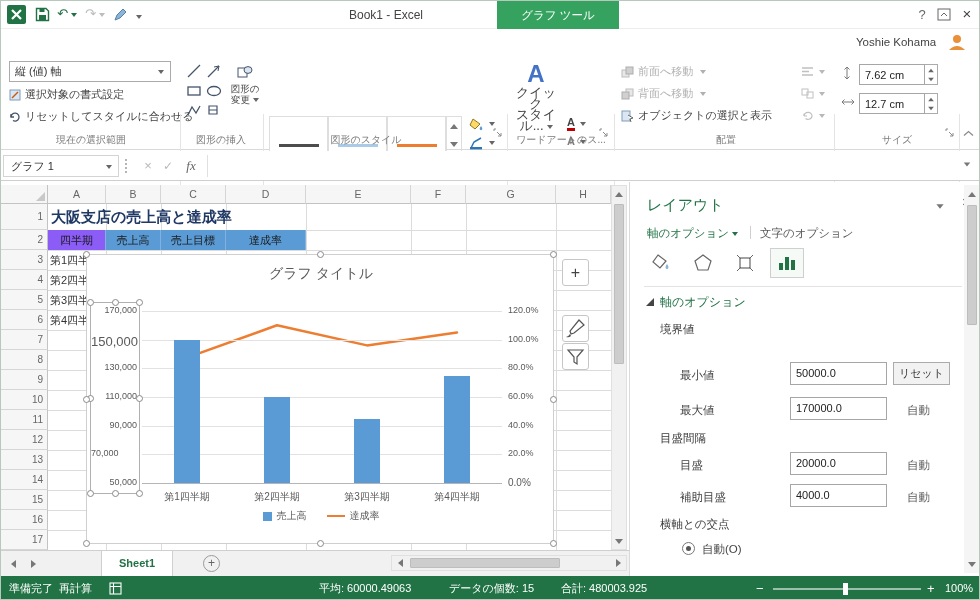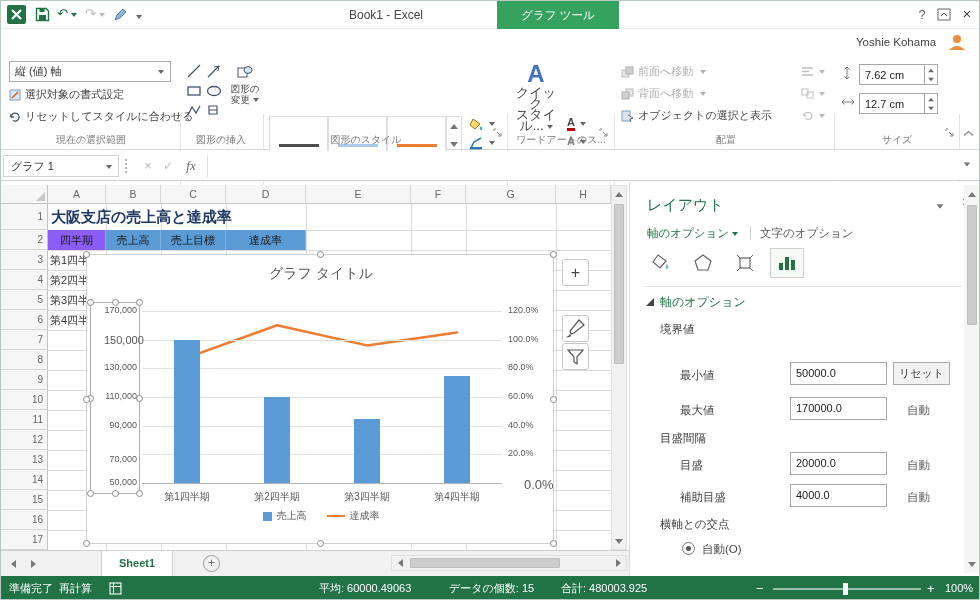--- a/index.html
+++ b/index.html
@@ -421,37 +421,37 @@
       <div class="handle" style="right:-4px;top:-4px"></div>
     <div class="handle" style="left:-4px;top:141px"></div>
       <div class="handle" style="right:-4px;top:141px"></div>
     <div class="handle" style="left:-4px;bottom:-4px"></div>
       <div class="handle" style="left:230px;bottom:-4px"></div>
       <div class="handle" style="right:-4px;bottom:-4px"></div>
   <div class="abs" style="left: 55px; top: 56px; width: 360px; height: 1px; background: rgb(226, 226, 226);"></div>
       <div class="abs" style="left: 4px; top: 50px; width: 46px; text-align: right; font-size: 9px; color: rgb(89, 89, 89);">170,000</div>
       <div class="abs" style="left: 421px; top: 50px; width: 46px; font-size: 9px; color: rgb(89, 89, 89);">120.0%</div>
       <div class="abs" style="left: 55px; top: 84.6667px; width: 360px; height: 1px; background: rgb(226, 226, 226);"></div>
-      <div class="abs" style="left: 17px; top: 78.6667px; width: 46px; text-align: left; font-size: 11px; color: rgb(89, 89, 89);">150,000</div>
+      <div class="abs" style="left: 4px; top: 78.6667px; width: 46px; text-align: left; font-size: 13px; color: rgb(89, 89, 89);">150,000</div>
       <div class="abs" style="left: 421px; top: 78.6667px; width: 46px; font-size: 9px; color: rgb(89, 89, 89);">100.0%</div>
       <div class="abs" style="left: 55px; top: 113.333px; width: 360px; height: 1px; background: rgb(226, 226, 226);"></div>
       <div class="abs" style="left: 4px; top: 107.333px; width: 46px; text-align: right; font-size: 9px; color: rgb(89, 89, 89);">130,000</div>
       <div class="abs" style="left: 421px; top: 107.333px; width: 46px; font-size: 9px; color: rgb(89, 89, 89);">80.0%</div>
       <div class="abs" style="left: 55px; top: 142px; width: 360px; height: 1px; background: rgb(226, 226, 226);"></div>
       <div class="abs" style="left: 4px; top: 136px; width: 46px; text-align: right; font-size: 9px; color: rgb(89, 89, 89);">110,000</div>
       <div class="abs" style="left: 421px; top: 136px; width: 46px; font-size: 9px; color: rgb(89, 89, 89);">60.0%</div>
       <div class="abs" style="left: 55px; top: 170.667px; width: 360px; height: 1px; background: rgb(226, 226, 226);"></div>
       <div class="abs" style="left: 4px; top: 164.667px; width: 46px; text-align: right; font-size: 9px; color: rgb(89, 89, 89);">90,000</div>
       <div class="abs" style="left: 421px; top: 164.667px; width: 46px; font-size: 9px; color: rgb(89, 89, 89);">40.0%</div>
       <div class="abs" style="left: 55px; top: 199.333px; width: 360px; height: 1px; background: rgb(226, 226, 226);"></div>
-      <div class="abs" style="left: 4px; top: 199px; width: 46px; text-align: right; font-size: 9px; color: rgb(89, 89, 89);">70,000</div>
+      <div class="abs" style="left: 4px; top: 193px; width: 46px; text-align: left; font-size: 9px; color: rgb(89, 89, 89);">70,000</div>
       <div class="abs" style="left: 421px; top: 193.333px; width: 46px; font-size: 9px; color: rgb(89, 89, 89);">20.0%</div>
       <div class="abs" style="left: 55px; top: 228px; width: 360px; height: 1px; background: rgb(226, 226, 226);"></div>
       <div class="abs" style="left: 4px; top: 222px; width: 46px; text-align: right; font-size: 9px; color: rgb(89, 89, 89);">50,000</div>
-      <div class="abs" style="left: 421px; top: 222px; width: 46px; font-size: 13px; color: rgb(89, 89, 89); margin-left: 16px;">0.0%</div>
+      <div class="abs" style="left: 421px; top: 222px; width: 46px; font-size: 10px; color: rgb(89, 89, 89);">0.0%</div>
       <div class="abs" style="left: 55px; top: 228px; width: 360px; height: 1px; background: rgb(181, 181, 181);"></div>
       <div class="abs" style="left: 87px; top: 84.6667px; width: 26px; height: 143.333px; background: rgb(91, 155, 213);"></div>
       <div class="abs" style="left: 177px; top: 142px; width: 26px; height: 86px; background: rgb(91, 155, 213);"></div>
       <div class="abs" style="left: 267px; top: 163.5px; width: 26px; height: 64.5px; background: rgb(91, 155, 213);"></div>
       <div class="abs" style="left: 357px; top: 120.5px; width: 26px; height: 107.5px; background: rgb(91, 155, 213);"></div>
       <div class="abs" style="left: 62px; top: 235px; width: 76px; text-align: center; font-size: 10px; color: rgb(89, 89, 89);">第1四半期</div>
       <div class="abs" style="left: 152px; top: 235px; width: 76px; text-align: center; font-size: 10px; color: rgb(89, 89, 89);">第2四半期</div>
       <div class="abs" style="left: 242px; top: 235px; width: 76px; text-align: center; font-size: 10px; color: rgb(89, 89, 89);">第3四半期</div>
       <div class="abs" style="left: 332px; top: 235px; width: 76px; text-align: center; font-size: 10px; color: rgb(89, 89, 89);">第4四半期</div>
       <div class="abs" style="left: 0px; top: 252px; width: 468px; height: 18px; display: flex; justify-content: center; align-items: center; gap: 20px;">

